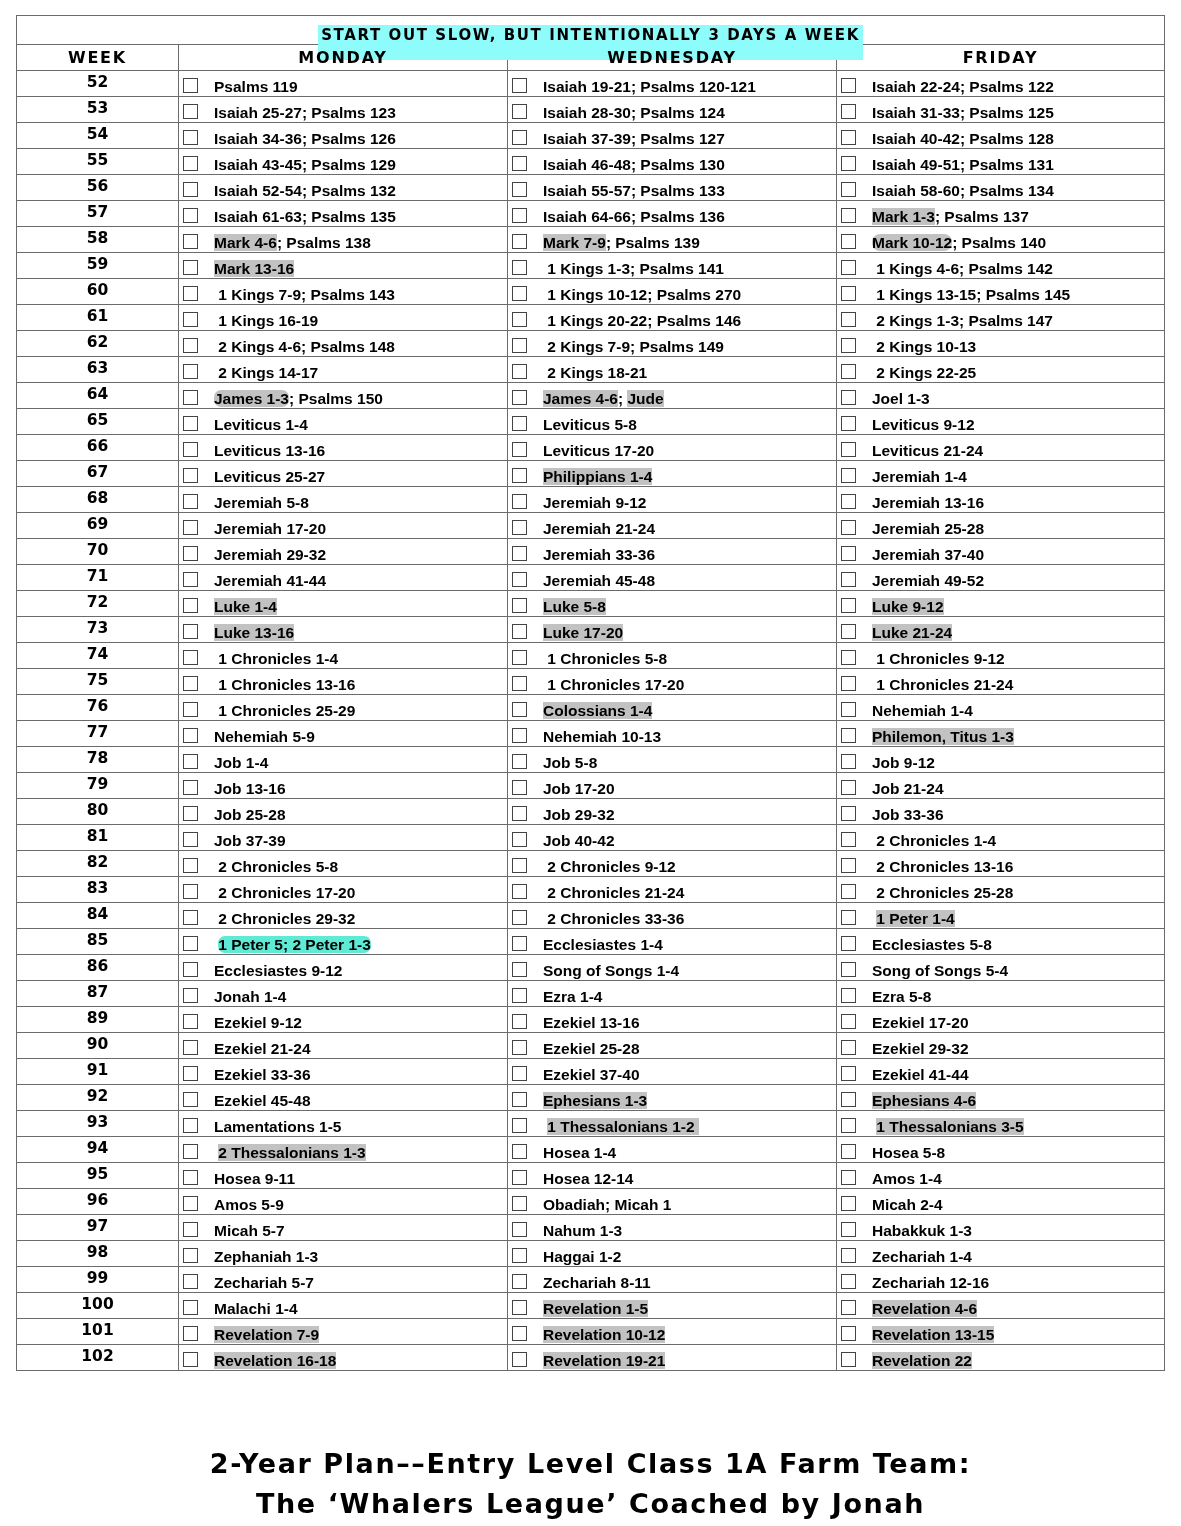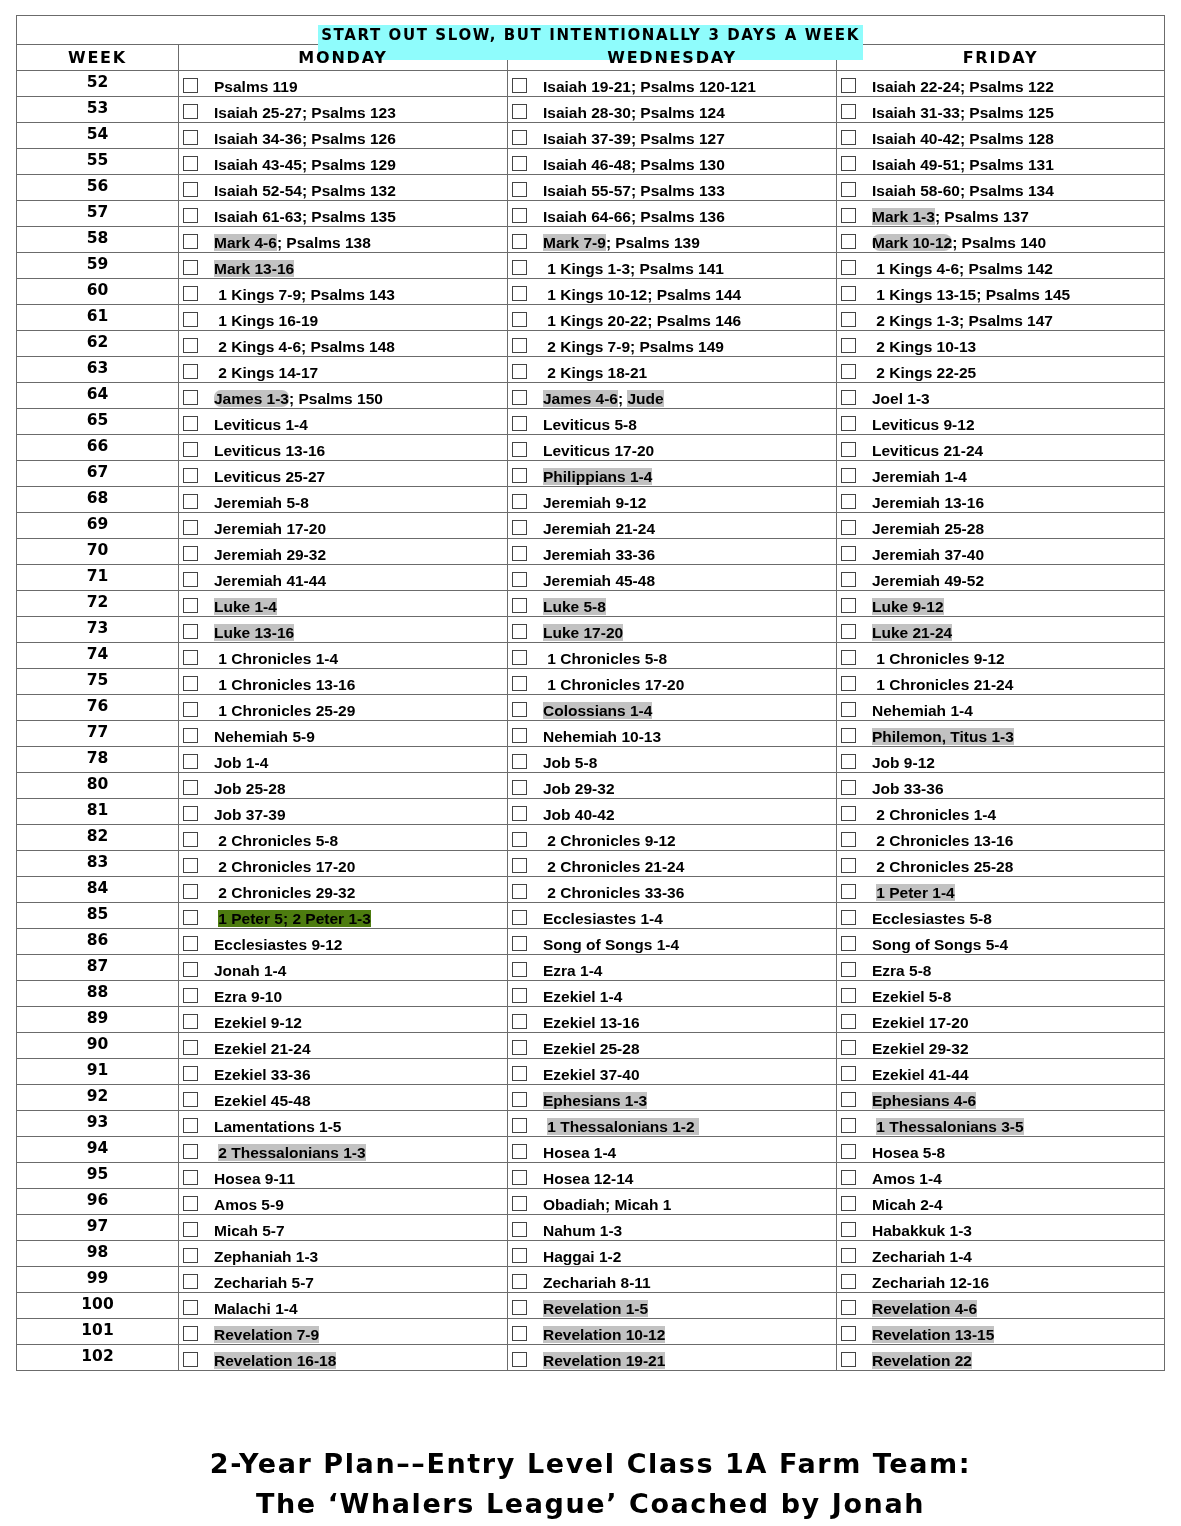--- a/index.html
+++ b/index.html
@@ -213,21 +213,21 @@
         <td class="wk">60</td>
         <td>
           <div class="cell">
             <span class="cb" role="checkbox"></span>
             <span class="txt"><span class="seg"> 1 Kings 7-9; Psalms 143</span></span>
           </div>
         </td>
         <td>
           <div class="cell">
             <span class="cb" role="checkbox"></span>
-            <span class="txt"><span class="seg"> 1 Kings 10-12; Psalms 144</span></span>
+            <span class="txt"><span class="seg"> 1 Kings 10-12; Psalms 270</span></span>
           </div>
         </td>
         <td>
           <div class="cell">
             <span class="cb" role="checkbox"></span>
             <span class="txt"><span class="seg"> 1 Kings 13-15; Psalms 145</span></span>
           </div>
         </td>
       </tr>
       <tr class="data-row">
@@ -602,20 +602,41 @@
           </div>
         </td>
         <td>
           <div class="cell">
             <span class="cb" role="checkbox"></span>
             <span class="txt"><span class="seg">Job 9-12</span></span>
           </div>
         </td>
       </tr>
       <tr class="data-row">
+        <td class="wk">79</td>
+        <td>
+          <div class="cell">
+            <span class="cb" role="checkbox"></span>
+            <span class="txt"><span class="seg">Job 13-16</span></span>
+          </div>
+        </td>
+        <td>
+          <div class="cell">
+            <span class="cb" role="checkbox"></span>
+            <span class="txt"><span class="seg">Job 17-20</span></span>
+          </div>
+        </td>
+        <td>
+          <div class="cell">
+            <span class="cb" role="checkbox"></span>
+            <span class="txt"><span class="seg">Job 21-24</span></span>
+          </div>
+        </td>
+      </tr>
+      <tr class="data-row">
         <td class="wk">80</td>
         <td>
           <div class="cell">
             <span class="cb" role="checkbox"></span>
             <span class="txt"><span class="seg">Job 25-28</span></span>
           </div>
         </td>
         <td>
           <div class="cell">
             <span class="cb" role="checkbox"></span>
@@ -711,21 +732,21 @@
             <span class="cb" role="checkbox"></span>
             <span class="txt"><span class="seg"> </span><span class="seg hl" style="background: rgb(194, 194, 194);">1 Peter 1-4</span></span>
           </div>
         </td>
       </tr>
       <tr class="data-row">
         <td class="wk">85</td>
         <td>
           <div class="cell">
             <span class="cb" role="checkbox"></span>
-            <span class="txt"><span class="seg"> </span><span class="seg hl" style="background: #4d7c0f;">1 Peter 5; 2 Peter 1-3</span></span>
+            <span class="txt"><span class="seg"> </span><span class="seg hl" style="background: #5eead4; border-radius: 7px;">1 Peter 5; 2 Peter 1-3</span></span>
           </div>
         </td>
         <td>
           <div class="cell">
             <span class="cb" role="checkbox"></span>
             <span class="txt"><span class="seg">Ecclesiastes 1-4</span></span>
           </div>
         </td>
         <td>
           <div class="cell">
@@ -766,41 +787,20 @@
         <td>
           <div class="cell">
             <span class="cb" role="checkbox"></span>
             <span class="txt"><span class="seg">Ezra 1-4</span></span>
           </div>
         </td>
         <td>
           <div class="cell">
             <span class="cb" role="checkbox"></span>
             <span class="txt"><span class="seg">Ezra 5-8</span></span>
-          </div>
-        </td>
-      </tr>
-      <tr class="data-row">
-        <td class="wk">88</td>
-        <td>
-          <div class="cell">
-            <span class="cb" role="checkbox"></span>
-            <span class="txt"><span class="seg">Ezra 9-10</span></span>
-          </div>
-        </td>
-        <td>
-          <div class="cell">
-            <span class="cb" role="checkbox"></span>
-            <span class="txt"><span class="seg">Ezekiel 1-4</span></span>
-          </div>
-        </td>
-        <td>
-          <div class="cell">
-            <span class="cb" role="checkbox"></span>
-            <span class="txt"><span class="seg">Ezekiel 5-8</span></span>
           </div>
         </td>
       </tr>
       <tr class="data-row">
         <td class="wk">89</td>
         <td>
           <div class="cell">
             <span class="cb" role="checkbox"></span>
             <span class="txt"><span class="seg">Ezekiel 9-12</span></span>
           </div>

